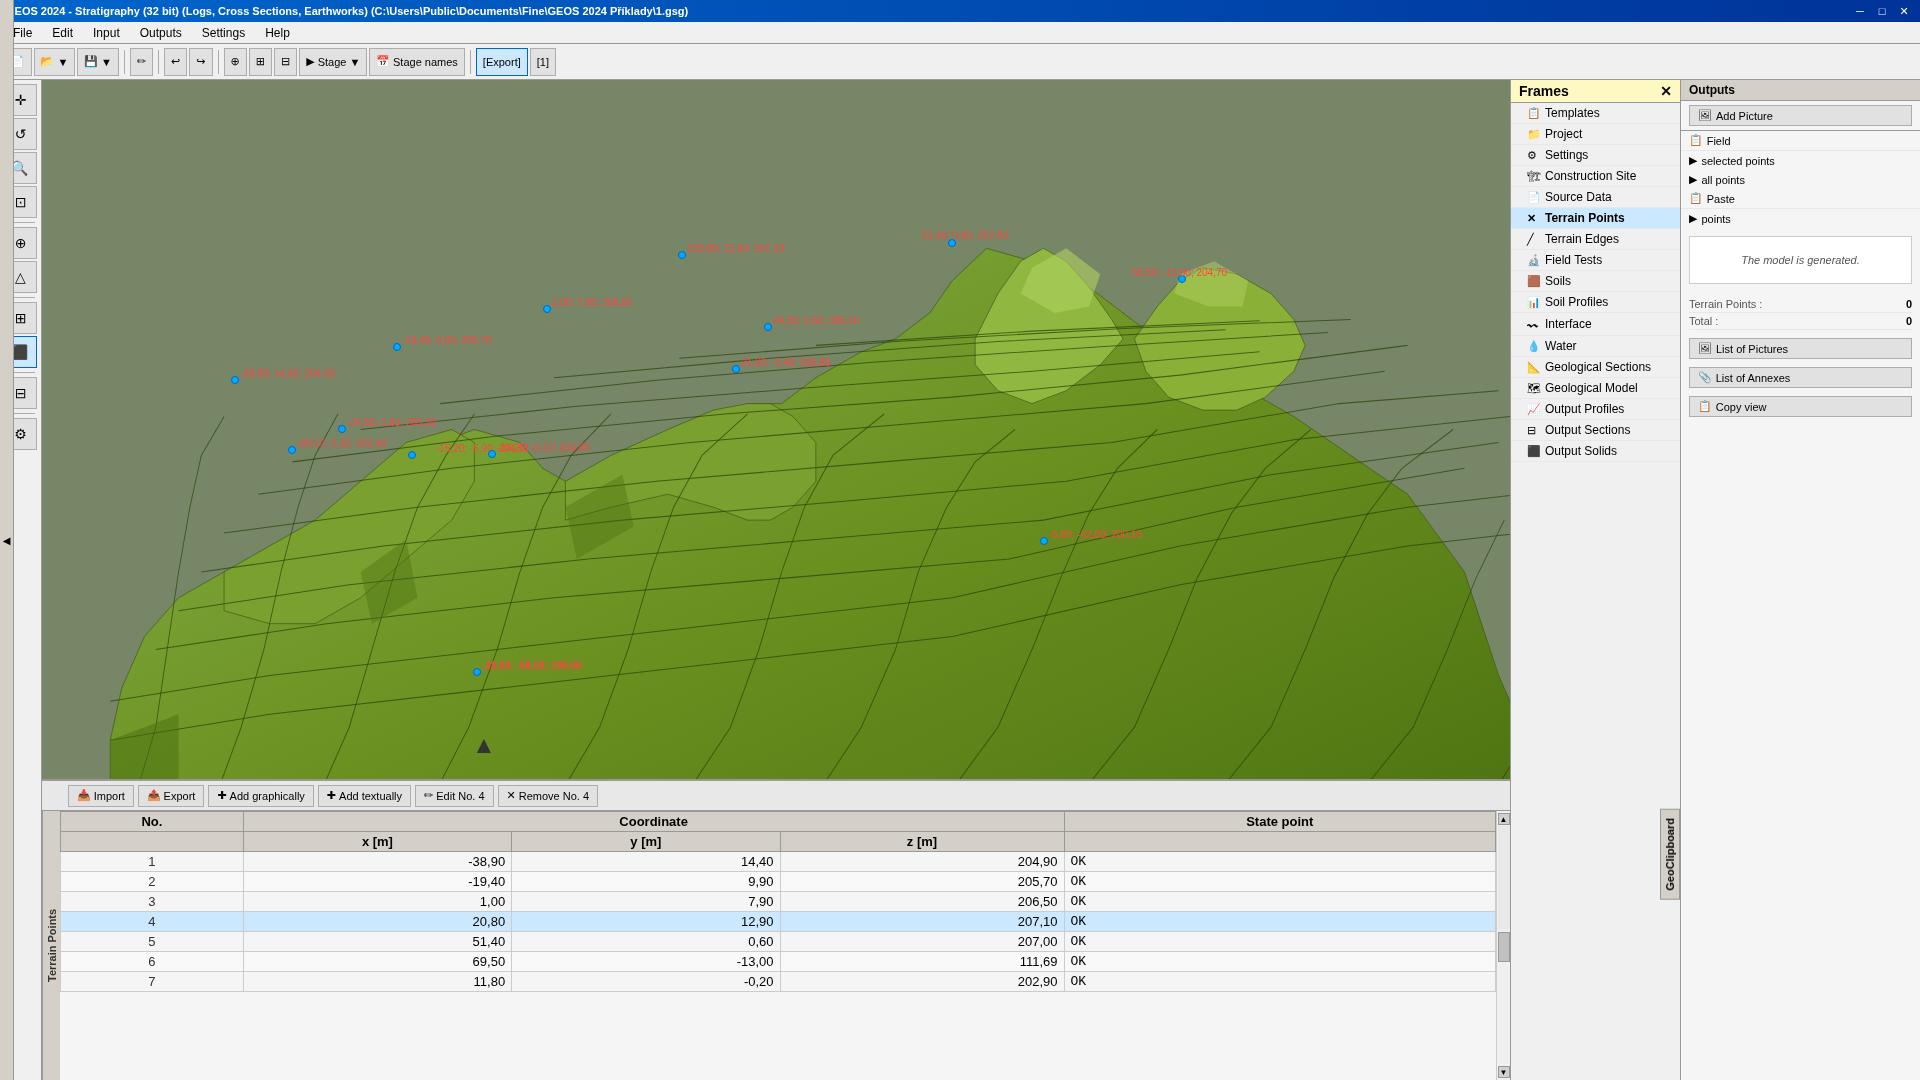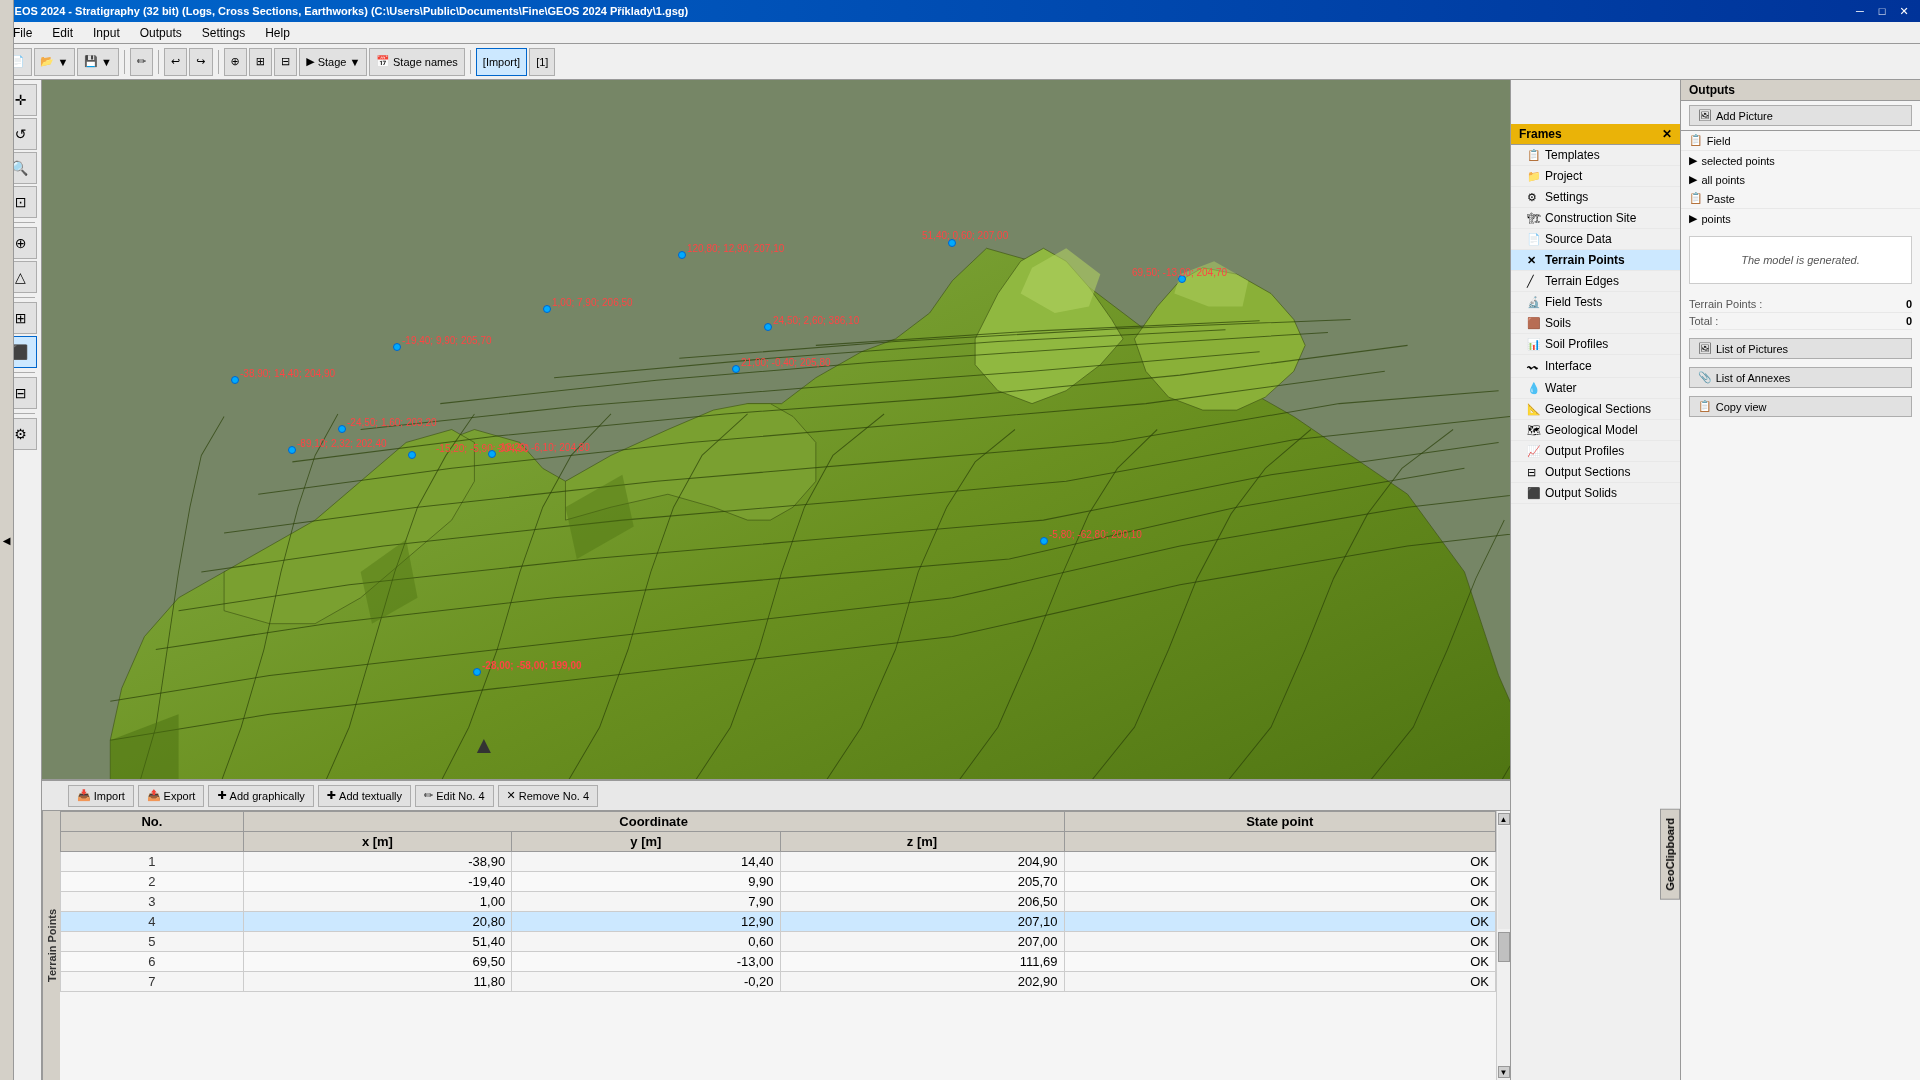--- a/index.html
+++ b/index.html
@@ -200,41 +200,40 @@
       top: 0;
     }
     table td {
       border: 1px solid #ccc;
       padding: 2px 6px;
       text-align: right;
     }
     table tr:nth-child(even) td { background: #f9f9f9; }
     table tr.selected td { background: #cce8ff; }
     table td.no-col { text-align: center; color: #333; }
-    table td.state-col { text-align: right; }
+    table td.state-col { text-align: left; font-family: Liberation Mono, monospace; }
 
     
     #right-panel {
       width: 170px;
       background: #f0f0f0;
       border-left: 1px solid #999;
       display: flex;
       flex-direction: column;
       overflow-y: auto;
     }
     #frames-header {
-      background: #eab308;
+      background: #fef9c3;
       border-bottom: 1px solid #999;
       padding: 3px 8px;
       display: flex;
       justify-content: space-between;
       align-items: center;
       font-weight: bold;
-      font-size: 12px;
-      margin-top: 44px;
+      font-size: 14px;
     }
     .frame-item {
       padding: 3px 8px 3px 16px;
       cursor: pointer;
       display: flex;
       align-items: center;
       gap: 4px;
       font-size: 12px;
       border-bottom: 1px solid #e8e8e8;
     }
@@ -412,21 +411,21 @@
   <button class="toolbar-btn" style="background:#e1e1e1;">
     <span>▶</span>
     <span>Stage</span>▼
   </button>
   <button class="toolbar-btn">
     <span>📅</span>
     <span>Stage names</span>
   </button>
   <div class="toolbar-separator"></div>
   <button class="toolbar-btn active">
-    <span>[Import]</span>
+    <span>[Export]</span>
   </button>
   <button class="toolbar-btn">
     <span>[1]</span>
   </button>
 </div>
 
 <div id="main-layout">
 
   <div id="left-toolbar">
     <button class="left-tool-btn">✛</button>

